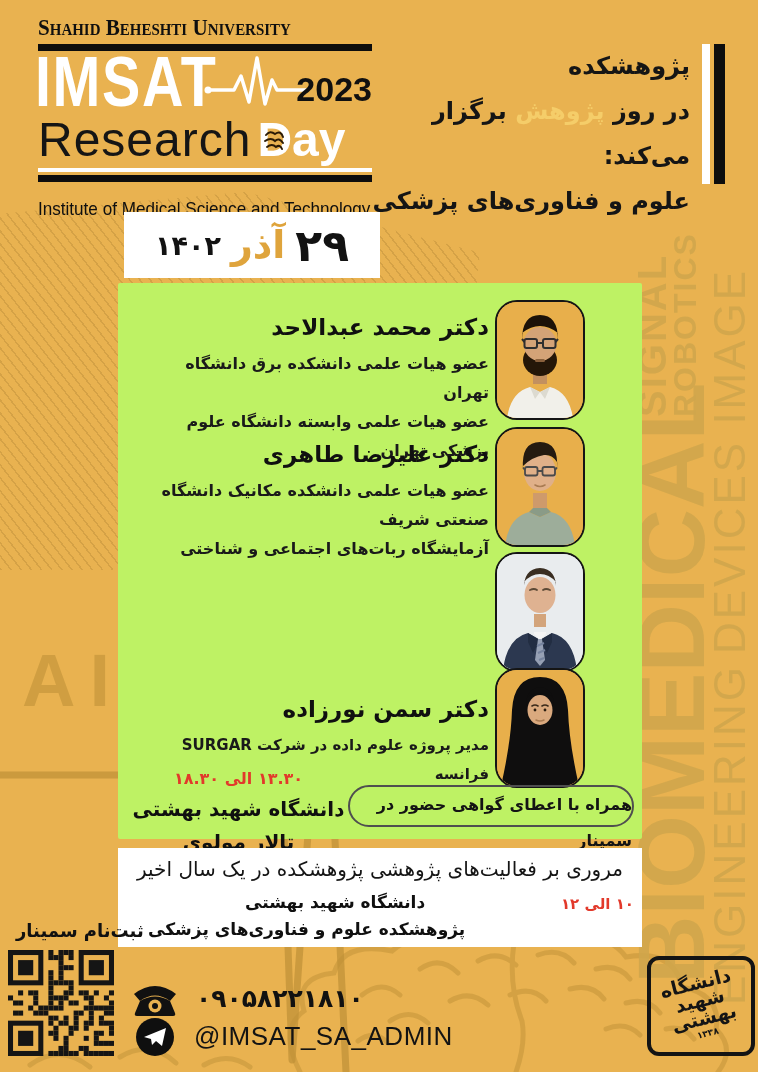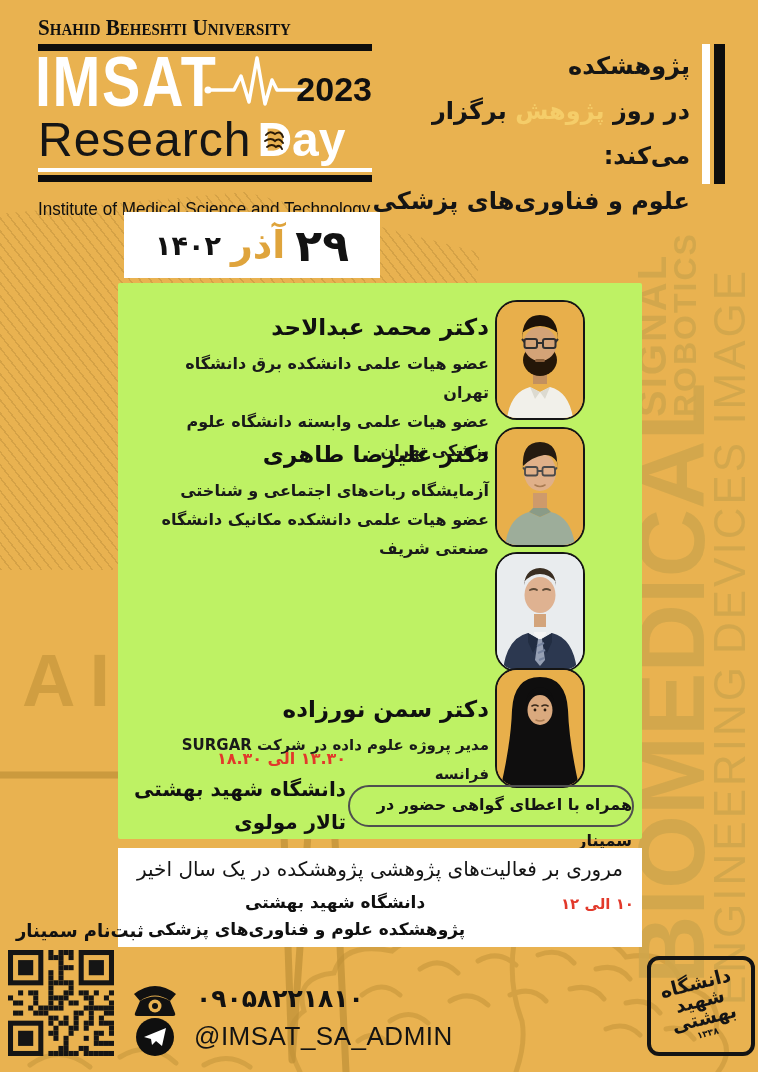--- a/index.html
+++ b/index.html
@@ -52,21 +52,21 @@
 .spk{position:absolute;left:14px;width:453px;height:122px}
 .photo{position:absolute;right:0;top:0;width:86px;height:116px;border:2px solid #151515;
  border-radius:22px;overflow:hidden;background:#E8AF4B}
 .photo svg{display:block;width:100%;height:100%}
 .stxt{position:absolute;right:96px;width:352px;direction:rtl;text-align:right}
 .sname{font-weight:700;font-size:23px;color:#101010;margin-bottom:9px}
 .sline{font-weight:700;font-size:16px;color:#1a1a1a;line-height:29px}
 .sline.small{font-size:15px}
 .pill{left:230px;top:502px;width:282px;height:38px;border:2px solid #4f4f4f;border-radius:21px;
  line-height:36px;font-weight:700;font-size:16px;color:#141414}
-.sess{left:13px;top:466px;width:215px;text-align:right}
+.sess{left:13px;top:486px;width:215px;text-align:center}
 .stime{font-weight:700;font-size:16px;color:var(--red)}
 .svenue{font-weight:700;font-size:20px;color:#101010;margin-top:9px}
 
 .rbar{left:118px;top:848px;width:524px;height:99px;background:#fff;z-index:2}
 .rtitle{padding-top:9px;text-align:center;font-size:20px;color:#151515}
 .rvenue{left:127px;top:44px;font-weight:700;font-size:17px;color:#101010}
 .rtime{right:8px;top:47px;font-weight:700;font-size:15px;color:var(--red)}
 .rorg{left:30px;top:71px;font-weight:700;font-size:17px;color:#101010}
 .rbar .abs{position:absolute}
 
@@ -190,22 +190,22 @@
         <path d="M38,56 Q43,59 48,56" fill="none" stroke="#A97B52" stroke-width="1.6" stroke-linecap="round"></path>
         <g fill="none" stroke="#4a4a4a" stroke-width="1.8">
           <rect x="28" y="38" width="12.5" height="8.5" rx="2"></rect>
           <rect x="45.5" y="38" width="12.5" height="8.5" rx="2"></rect>
           <path d="M40.5,42 L45.5,42 M28,41 L26,38.5 M58,41 L60,38.5"></path>
         </g>
       </svg>
     </div>
     <div class="stxt" style="top:14px">
       <div class="sname">دکتر علیرضا طاهری</div>
+      <div class="sline">عضو هیات علمی دانشکده مکانیک دانشگاه صنعتی شریف</div>
       <div class="sline">آزمایشگاه ربات‌های اجتماعی و شناختی</div>
-      <div class="sline">عضو هیات علمی دانشکده مکانیک دانشگاه صنعتی شریف</div>
     </div>
   </div>
 
   <div class="spk" style="top:269px">
     <div class="photo" style="background:#E9ECEE">
       <svg viewBox="0 0 86 116">
         <rect width="86" height="116" fill="#E9ECEE"></rect>
         <rect x="37" y="60" width="12" height="13" fill="#D3A47B"></rect>
         <path d="M6,116 Q10,84 31,79 L43,86 L55,79 Q76,84 80,116 Z" fill="#2C3850"></path>
         <path d="M31,79 L43,86 L36,99 L31,88 Z" fill="#222D42"></path>

